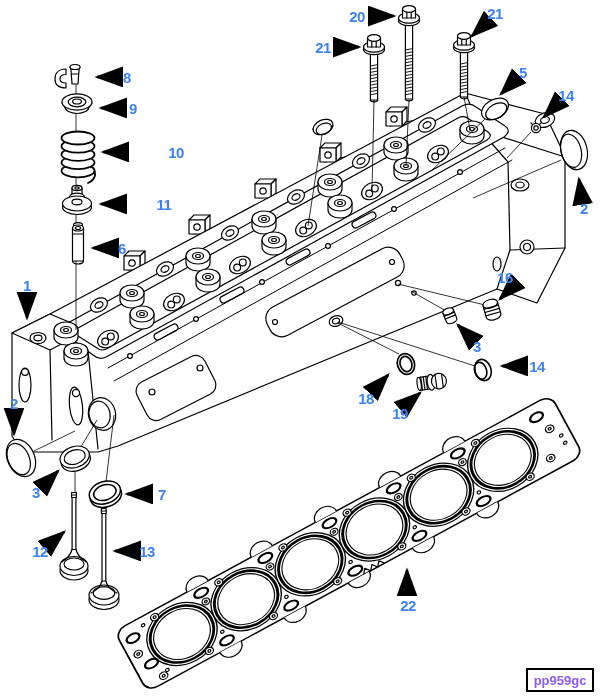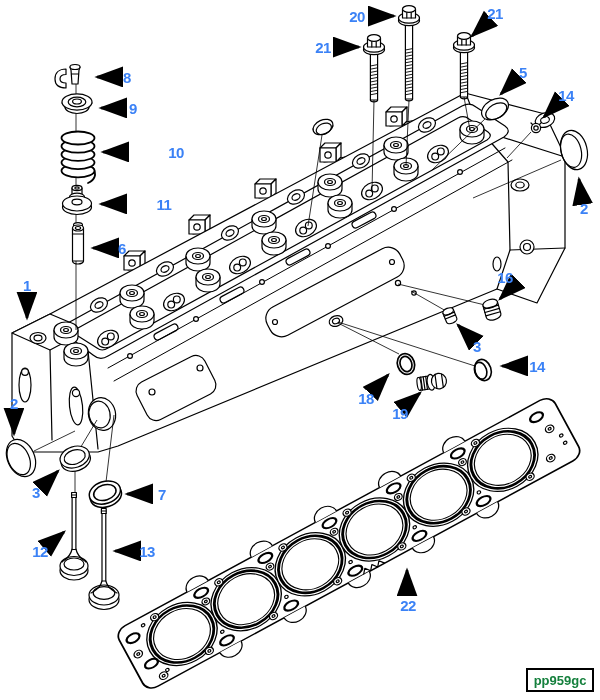--- a/index.html
+++ b/index.html
@@ -3,21 +3,21 @@
 <meta charset="utf-8">
 <style>
   html,body{margin:0;padding:0;background:#fff;}
   #stage{position:relative;width:600px;height:700px;background:#fff;overflow:hidden;
          font-family:"Liberation Sans",sans-serif;}
   #drawing{position:absolute;left:0;top:0;}
   .callout{position:absolute;transform:translate(-50%,-50%);font-weight:bold;
            font-size:15px;color:#3b82f6;letter-spacing:-0.5px;white-space:nowrap;}
   .code-box{position:absolute;left:526px;top:668px;width:64px;height:20px;
             border:2px solid #000;display:flex;align-items:center;justify-content:center;
-            font-weight:bold;font-size:13px;color:#15803d;background:#fff;}
+            font-weight:bold;font-size:13px;color:#8b5cf6;background:#fff;}
 </style>
 </head>
 <body>
 
 <div id="stage">
 
 <svg id="drawing" width="600" height="700" viewBox="0 0 600 700">
   <defs>
     <marker id="ah" markerWidth="12" markerHeight="9" refX="10" refY="4" orient="auto">
       <path d="M0,0 L11,4 L0,8 Z" fill="#000"></path>

